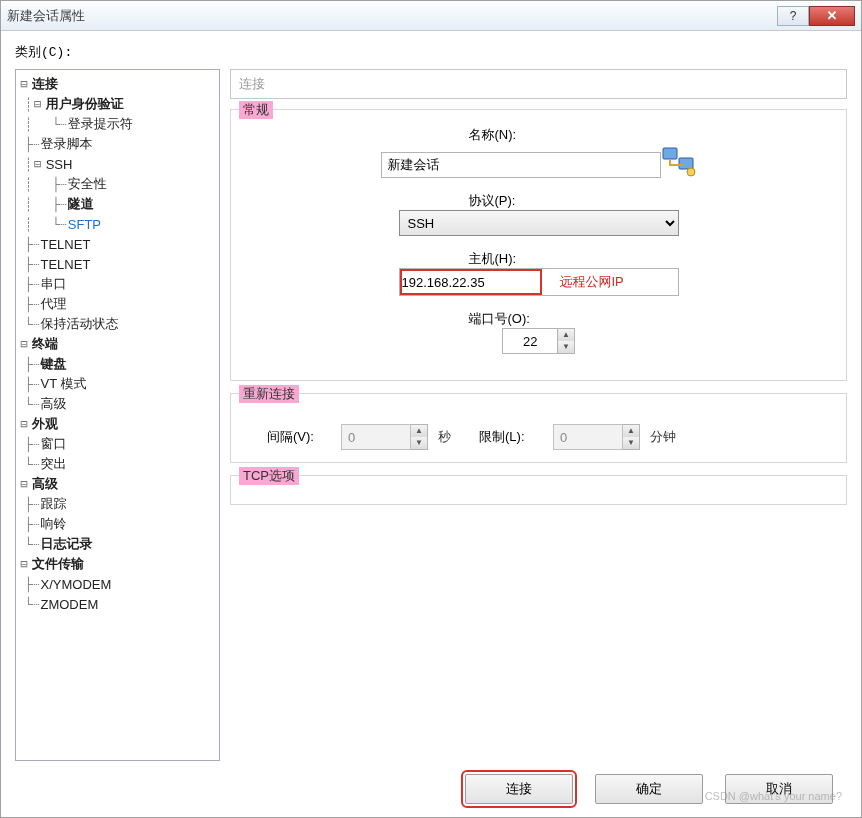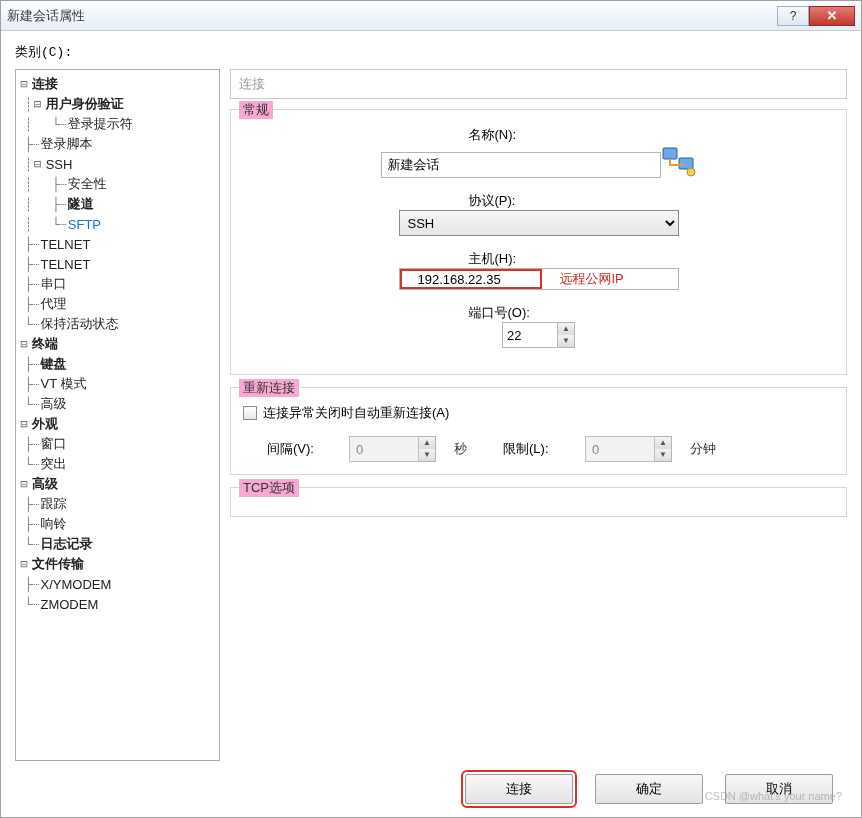--- a/index.html
+++ b/index.html
@@ -24,30 +24,30 @@
 .pathbar { border: 1px solid #c7c7c7; padding: 5px 8px; color: #9c9c9c; margin-bottom: 10px; background:#fff; }
 .group { border: 1px solid #d7d7d7; padding: 16px 12px 12px 12px; margin-bottom: 12px; position: relative; }
 .group-title { position: absolute; top: -9px; left: 8px; background: #f9a8d4; padding: 0 4px; color: #333; }
 .row { display: flex; align-items: center; margin-bottom: 14px; flex-direction: column; }
 .row .lab { width: 140px; }
 .row .fld { flex: 1; display: flex; align-items: flex-end; }
 input.text { height: 26px; padding: 2px 6px; border: 1px solid #b4b4b4; background: #fff; width: 280px; }
 select.sel-p { height: 26px; width: 280px; border: 1px solid #8a8a8a; background: linear-gradient(#f7f7f7,#e5e5e5); padding: 0 4px; }
 .host-wrap { display: flex; align-items: center; border: 1px solid #b4b4b4; width: 280px; }
 .host-inner { border: 2px solid #d7322b; display: flex; align-items: center; }
-input.host { height: 16px; width: 138px; border: none; padding: 2px 16px; outline: none; }
+input.host { height: 22px; width: 138px; border: none; padding: 2px 0; outline: none; }
 .note { color: #cf2d22; padding-left: 18px; }
 .spin { display: flex; align-items: center; }
-input.port { width: 56px; height: 26px; border: 1px solid #b4b4b4; padding: 2px 4px; }
+input.port { width: 56px; height: 26px; border: 1px solid #b4b4b4; padding: 2px 20px; }
 .spinbtns { display: flex; flex-direction: column; border: 1px solid #b4b4b4; border-left: none; height: 26px; }
 .spinbtns div { width: 16px; height: 13px; font-size: 8px; text-align: center; line-height: 11px; background: linear-gradient(#f3f3f3,#dcdcdc); color:#555; }
 textarea.desc { width: 280px; height: 72px; border: 1px solid #b4b4b4; resize: none; }
 .chk { display: flex; align-items: center; gap: 6px; }
 .chkbox { width: 14px; height: 14px; border: 1px solid #8b8b8b; background: linear-gradient(#fff,#e7e7e7); }
-.reconn-row { display: flex; align-items: center; gap: 16px; margin-top: 14px; padding-left: 24px; }
+.reconn-row { display: flex; align-items: center; gap: 8px; margin-top: 14px; padding-left: 24px; }
 .reconn-row .lab2 { width: 66px; }
 input.numdis { width: 70px; height: 26px; border: 1px solid #c0c0c0; background: #f2f2f2; color: #888; padding: 2px 6px; }
 .unit { color: #333; margin-left: 2px; margin-right: 20px; }
 .icon-net { width: 36px; height: 34px; display:inline-block; }
 .buttons { height: 56px; display: flex; align-items: center; justify-content: flex-end; gap: 22px; padding: 0 14px; }
 .btn { width: 108px; height: 30px; background: linear-gradient(#f7f7f7,#e3e3e3); border: 1px solid #9c9c9c; display: flex; align-items: center; justify-content: center; border-radius: 2px; }
 .btn.primary { outline: 2px solid #d7322b; outline-offset: 2px; }
 .watermark { position: absolute; right: 20px; bottom: 16px; color: rgba(140,140,140,0.55); font-size: 11px; pointer-events: none; }
 .win-wrap { position: relative; width: 862px; height: 818px; }
 </style>
@@ -236,24 +236,20 @@
                       <div>▼</div>
                     </div>
               </div>
             </div>
           </div>
 
         </div>
 
         <div class="group">
           <div class="group-title">重新连接</div>
-          <div class="chk">
-            <span class="chkbox"></span>
-            <span>连接异常关闭时自动重新连接(A)</span>
-          </div>
           <div class="reconn-row">
             <span class="lab2">间隔(V):</span>
             <div class="spin">
               <input class="numdis" disabled="" value="0" style="">
               <div class="spinbtns">
                     <div>▲</div>
                     <div>▼</div>
                   </div>
             </div>
             <span class="unit">秒</span>

